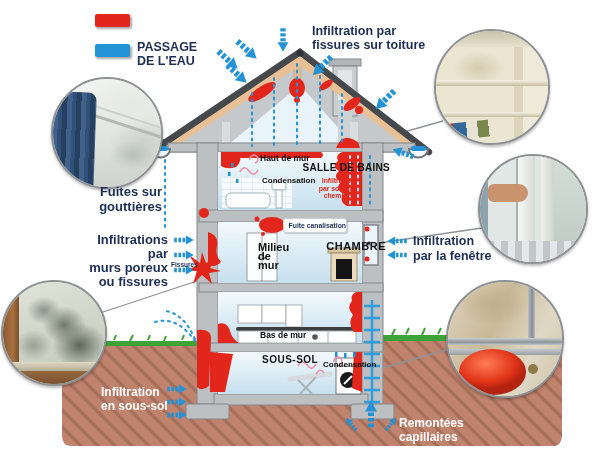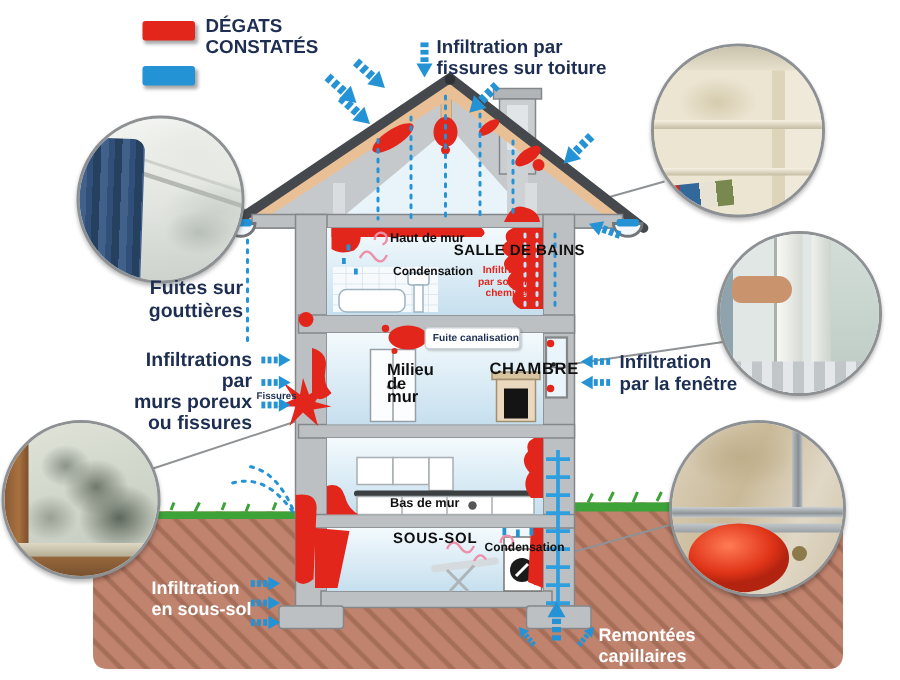--- a/index.html
+++ b/index.html
@@ -298,25 +298,25 @@
 <div class="photo" style="left:446px;top:280px;width:114px;height:114px">
   <div class="c5-bg"></div>
   <div class="c5-pipeV"></div>
   <div class="c5-pipeH1"></div>
   <div class="c5-pipeH2"></div>
   <div class="c5-tank"></div>
   <div class="c5-valve"></div>
 </div>
 
 <div class="swatch sw-red" style="left:95px;top:14px"></div>
-<div class="lbl" style="left:137px;top:11px;font-size:12.5px;line-height:13.5px">DÉGATS
-CONSTATÉS</div>
 <div class="swatch sw-blue" style="left:95px;top:44px"></div>
-
-<div class="lbl" style="left:291px;top:24px;font-size:12.5px;line-height:14px">Infiltration par
+<div class="lbl" style="left:137px;top:41px;font-size:12.5px;line-height:13.5px">PASSAGE
+DE L'EAU</div>
+
+<div class="lbl" style="left:312px;top:24px;font-size:12.5px;line-height:14px">Infiltration par
 fissures sur toiture</div>
 <div class="lbl right" style="left:44px;top:233px;width:124px;font-size:13px;line-height:14px">Infiltrations
 par
 murs poreux
 ou fissures</div>
 <div class="lbl right" style="left:58px;top:184px;width:104px;font-size:13px;line-height:15px">Fuites sur
 gouttières</div>
 <div class="lbl" style="left:171px;top:261px;font-size:6.5px">Fissures</div>
 <div class="lbl white" style="left:101px;top:385px;font-size:12px;line-height:14px">Infiltration
 en sous-sol</div>

